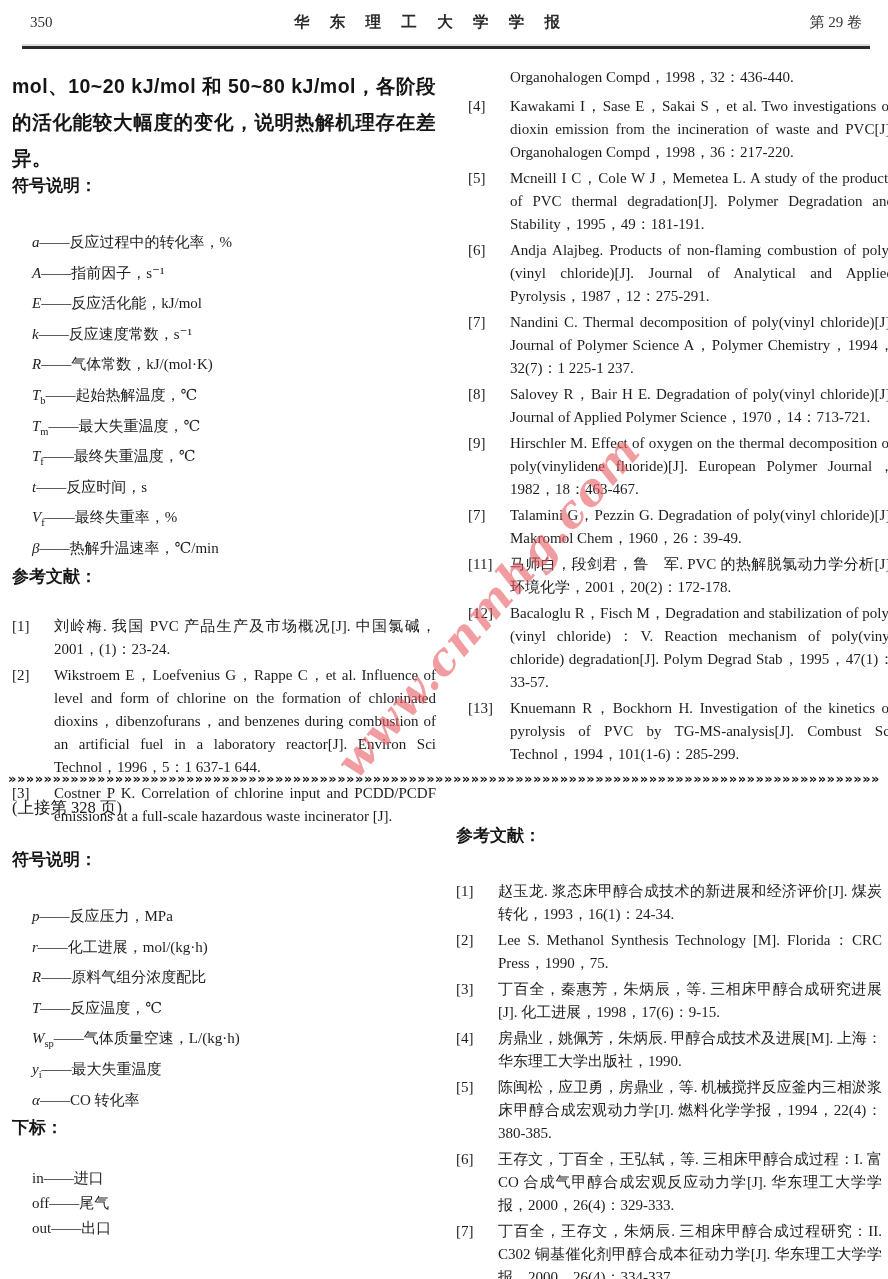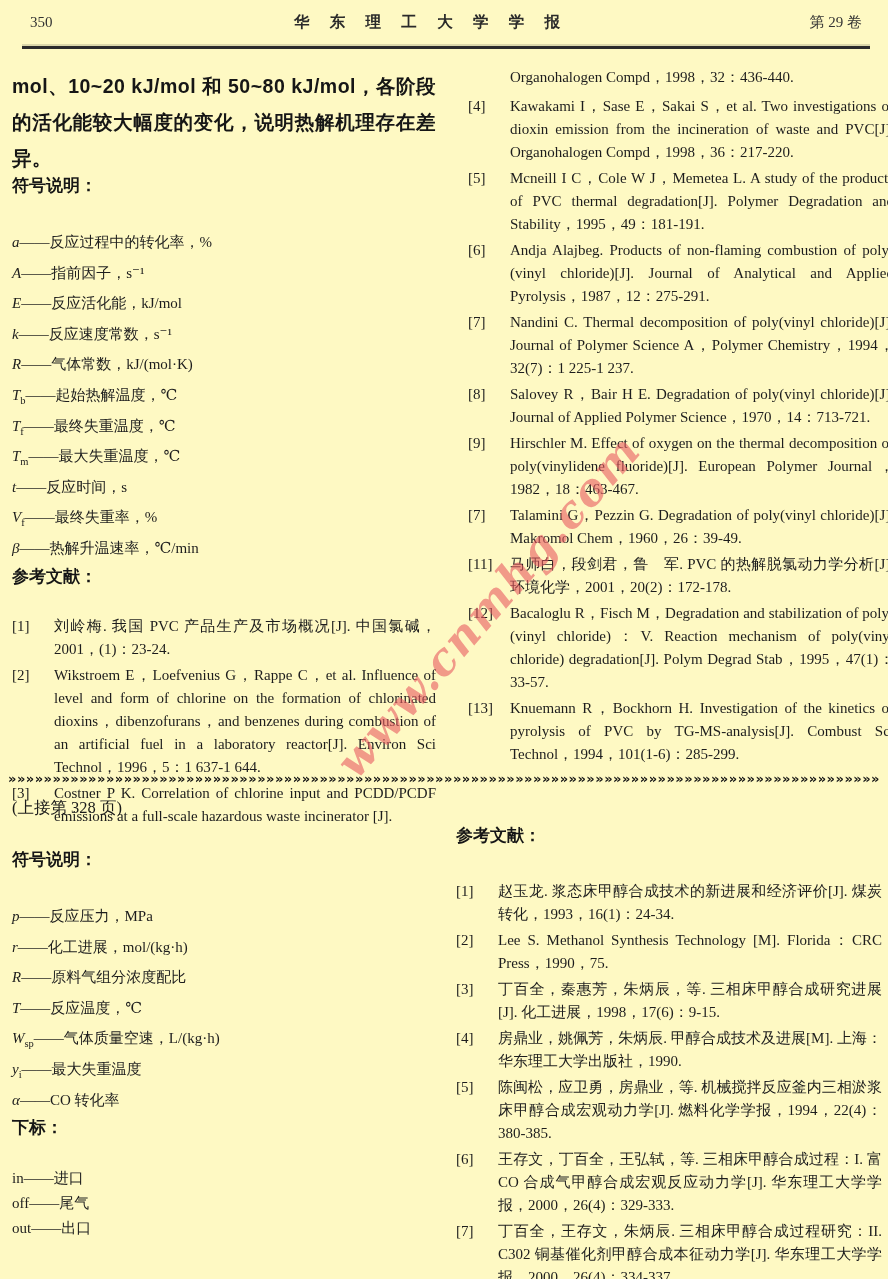--- a/index.html
+++ b/index.html
@@ -1,36 +1,36 @@
 <!DOCTYPE html>
 <html><head>
 <meta charset="utf-8">
 <style>
   html,body{margin:0;padding:0;background:#e8e8e6;}
-  .page{position:relative;width:888px;height:1279px;background:#fef9c3;overflow:hidden;color:#1d1d1d;}
+  .page{position:relative;width:888px;height:1279px;background:#ffffff;overflow:hidden;color:#1d1d1d;}
 
   
   .pagehead{position:absolute;top:12px;left:30px;right:26px;display:flex;justify-content:space-between;align-items:baseline;font-family:"Liberation Serif","DejaVu Serif",serif;font-size:15px;color:#333;}
   .jtitle{letter-spacing:8px;font-size:15.5px;font-weight:600;color:#2a2a2a;font-family:"Liberation Sans","DejaVu Sans",sans-serif;}
   .headrule{position:absolute;top:46px;left:22px;right:18px;height:3px;background:#2b2b2b;box-shadow:0 -2px 0 rgba(60,60,60,.18);}
 
   
   .col{position:absolute;font-size:15px;line-height:23px;font-family:"Liberation Serif","DejaVu Serif",serif;text-align:justify;}
   .col-tl{left:12px;top:60px;width:424px;}
   .col-tr{left:468px;top:60px;width:426px;}
   .col-bl{left:12px;top:850px;width:424px;}
   .col-br{left:456px;top:826px;width:426px;}
 
   .lead{margin:8px 0 0;font-family:"Liberation Sans","DejaVu Sans",sans-serif;font-weight:600;font-size:19.5px;line-height:36px;letter-spacing:.5px;color:#161616;}
 
   h3.sec{margin:0;font-family:"Liberation Sans","DejaVu Sans",sans-serif;font-weight:700;font-size:17px;line-height:20px;text-align:left;color:#161616;}
   .mt18{margin-top:18px;}.mt24{margin-top:24px;}.mt22{margin-top:22px;}.mt8{margin-top:8px;}
 
   .symlist{margin-top:34px;text-align:left;}
-  .symrow{font-size:15px;line-height:24.6px;white-space:nowrap;}
+  .symrow{font-size:15px;line-height:24.6px;white-space:nowrap;margin-left:20px;}
   .symrow .sym i{font-style:italic;}
   .symrow sub{font-size:10.5px;}
   .subslist{margin-top:28px;}
   .subslist .symrow{line-height:25px;}
 
   .reflist{margin-top:0;}
   .rl-gap28{margin-top:28px;}
   .rl-gap6{margin-top:6px;}
   .rl-gap34{margin-top:34px;}
   .ref{display:flex;margin-bottom:3px;}
@@ -83,25 +83,25 @@
 
         <div class="symrow">
           <span class="sym"><i>R</i><sub></sub></span><span>——气体常数，kJ/(mol·K)</span>
         </div>
 
         <div class="symrow">
           <span class="sym"><i>T</i><sub>b</sub></span><span>——起始热解温度，℃</span>
         </div>
 
         <div class="symrow">
+          <span class="sym"><i>T</i><sub>m</sub></span><span>——最大失重温度，℃</span>
+        </div>
+
+        <div class="symrow">
           <span class="sym"><i>T</i><sub>f</sub></span><span>——最终失重温度，℃</span>
-        </div>
-
-        <div class="symrow">
-          <span class="sym"><i>T</i><sub>m</sub></span><span>——最大失重温度，℃</span>
         </div>
 
         <div class="symrow">
           <span class="sym"><i>t</i><sub></sub></span><span>——反应时间，s</span>
         </div>
 
         <div class="symrow">
           <span class="sym"><i>V</i><sub>f</sub></span><span>——最终失重率，%</span>
         </div>
 

